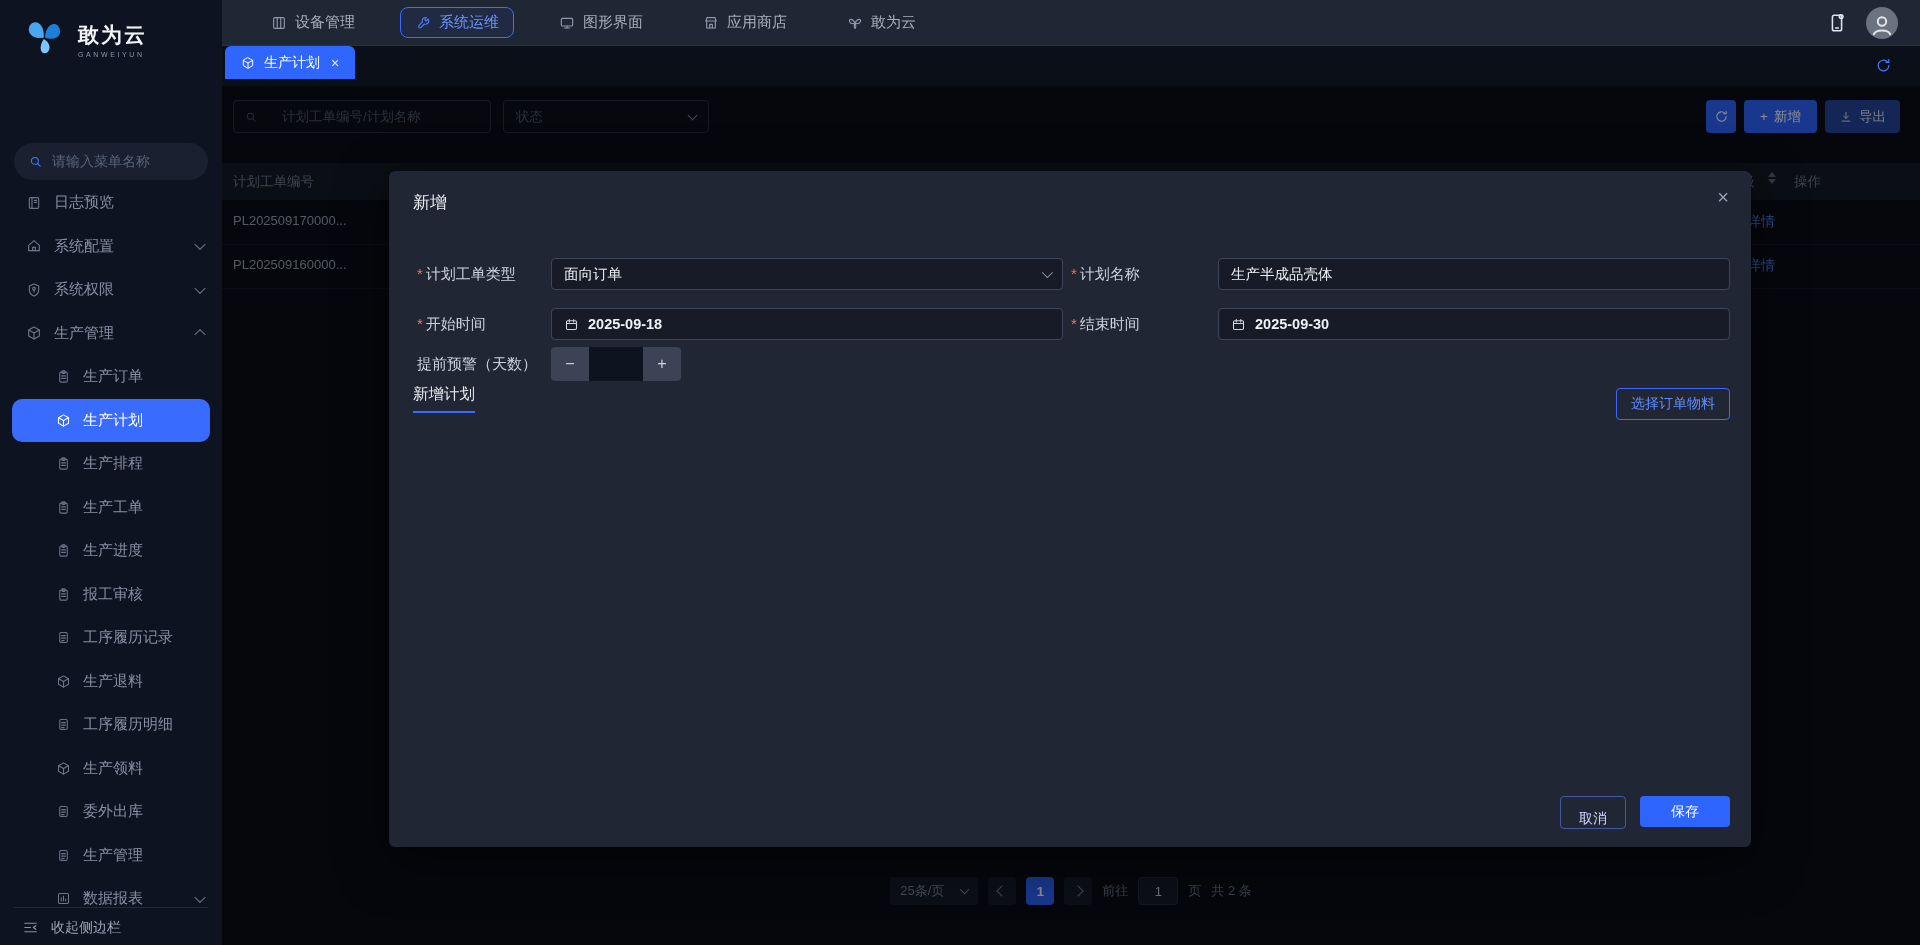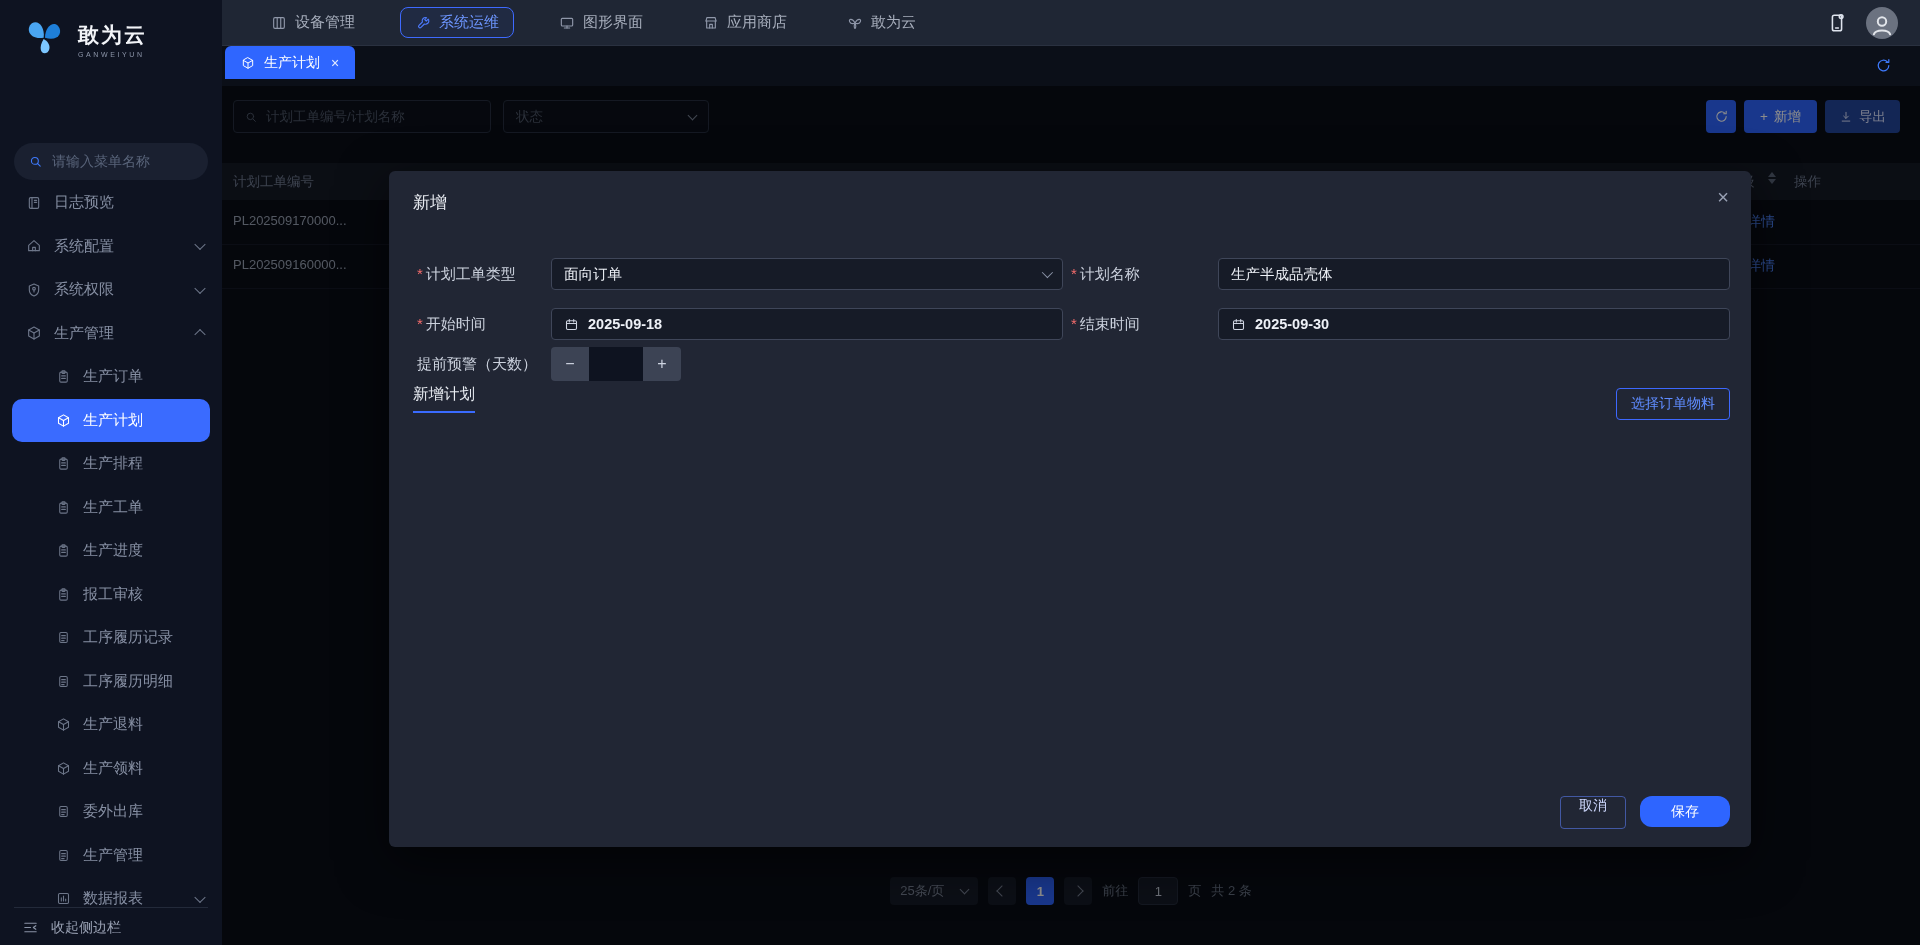--- a/index.html
+++ b/index.html
@@ -40,21 +40,21 @@
   
   .tabbar{position:absolute;left:222px;top:46px;right:0;height:40px;background:#0b0f18;z-index:10;}
   .tab{position:absolute;left:3px;top:0;height:33px;display:inline-flex;align-items:center;gap:9px;padding:0 16px;background:#2f66ff;color:#fff;font-size:14px;border-radius:6px 6px 0 0;}
   .tab .ic{color:#fff;}
   .tab .close-x{font-size:14px;color:#e7edff;margin-left:2px;}
   .tab-refresh{position:absolute;right:28px;top:11px;color:#3f7bff;}
 
   
   .content{position:absolute;left:222px;top:86px;right:0;bottom:0;background:#0a0e16;}
   .filterbar{position:absolute;left:0;top:0;right:0;height:56px;}
-  .f-input{position:absolute;left:11px;top:14px;width:258px;height:33px;background:#0c101a;border:1px solid #272f41;border-radius:4px;display:flex;align-items:center;gap:8px;padding:0 10px;box-sizing:border-box;}
+  .f-input{position:absolute;left:11px;top:14px;width:258px;height:33px;background:#0c101a;border:1px solid #272f41;border-radius:4px;display:flex;align-items:center;gap:24px;padding:0 10px;box-sizing:border-box;}
   .f-input .ph{color:#4d5668;font-size:13.5px;}
   .f-input .ic{color:#4d5668;}
   .f-select{position:absolute;left:281px;top:14px;width:206px;height:33px;background:#0c101a;border:1px solid #272f41;border-radius:4px;display:flex;align-items:center;justify-content:space-between;padding:0 12px;box-sizing:border-box;}
   .f-select .ph{color:#4d5668;font-size:13.5px;}
   .f-actions{position:absolute;right:20px;top:14px;display:flex;gap:8px;}
   .btn-sync{width:30px;height:33px;background:#2e65ff;border-radius:4px;display:flex;align-items:center;justify-content:center;color:#fff;}
   .btn-add{height:33px;background:#2e65ff;border-radius:4px;color:#fff;font-size:13.5px;display:flex;align-items:center;gap:6px;padding:0 16px;}
   .btn-export{height:33px;background:#24459c;border-radius:4px;color:#dbe3ff;font-size:13.5px;display:flex;align-items:center;gap:6px;padding:0 14px;}
 
   .thead{position:absolute;left:0;top:77px;right:0;height:37px;background:#151a26;}
@@ -92,22 +92,22 @@
   .sec-title{position:absolute;left:24px;top:213px;color:#e8ecf2;font-size:15.5px;padding-bottom:6px;border-bottom:2px solid #3a6bff;}
   .btn-pick{position:absolute;right:21px;top:217px;height:30px;border:1px solid #3d68ff;border-radius:4px;color:#5f8cff;font-size:14px;display:flex;align-items:center;padding:0 14px;background:transparent;}
   .g-table{position:absolute;left:21px;top:260px;width:1280px;}
   .g-head{position:relative;height:34px;background:#2a3140;border-radius:2px 2px 0 0;}
   .g-head .gh{position:absolute;top:9px;color:#aab2c2;font-size:13.5px;white-space:nowrap;}
   .g-row{position:relative;height:46px;background:#1d2331;}
   .g-input{position:absolute;top:7px;height:32px;background:#141927;border:1px solid #4b5267;border-radius:4px;color:#e8ecf3;font-size:14px;padding:0 10px;box-sizing:border-box;font-family:inherit;}
   .g-select{position:absolute;top:7px;height:32px;background:#141927;border:1px solid #4b5267;border-radius:4px;display:flex;align-items:center;justify-content:space-between;padding:0 10px;box-sizing:border-box;color:#8a93a6;font-size:13.5px;}
   .g-select .chev{width:7px;height:7px;border-right:1.6px solid #8a93a6;border-bottom:1.6px solid #8a93a6;transform:rotate(45deg) translateY(-2px);}
   .m-footer{position:absolute;right:21px;bottom:18px;display:flex;gap:14px;}
-  .btn-cancel{width:64px;height:31px;border:1px solid rgba(95,130,255,0.55);border-radius:4px;background:transparent;color:#cfd9ff;font-size:14px;display:flex;align-items:flex-start;justify-content:center;}
-  .btn-save{width:90px;height:31px;border-radius:12px;background:#2e65ff;color:#fff;font-size:14px;display:flex;align-items:center;justify-content:center;}
+  .btn-cancel{width:64px;height:31px;border:1px solid rgba(95,130,255,0.55);border-radius:4px;background:transparent;color:#cfd9ff;font-size:14px;display:flex;align-items:flex-end;justify-content:center;}
+  .btn-save{width:90px;height:31px;border-radius:4px;background:#2e65ff;color:#fff;font-size:14px;display:flex;align-items:center;justify-content:center;}
 
   .ic{display:inline-block;vertical-align:middle;}
   svg.ic{fill:none;stroke:currentColor;stroke-width:1.7;stroke-linecap:round;stroke-linejoin:round;}
 </style>
 </head>
 <body>
 
 <svg width="0" height="0" style="position:absolute">
   <defs>
     <g id="i-book">
@@ -296,29 +296,29 @@
         <span>报工审核</span>
       </div>
       <div class="mi child">
         <svg class="ic" width="15" height="15" viewBox="0 0 24 24">
             <use href="#i-doc"></use>
           </svg>
         <span>工序履历记录</span>
       </div>
       <div class="mi child">
         <svg class="ic" width="15" height="15" viewBox="0 0 24 24">
+            <use href="#i-box"></use>
+          </svg>
+        <span>生产退料</span>
+      </div>
+      <div class="mi child">
+        <svg class="ic" width="15" height="15" viewBox="0 0 24 24">
             <use href="#i-doc"></use>
           </svg>
         <span>工序履历明细</span>
-      </div>
-      <div class="mi child">
-        <svg class="ic" width="15" height="15" viewBox="0 0 24 24">
-            <use href="#i-box"></use>
-          </svg>
-        <span>生产退料</span>
       </div>
       <div class="mi child">
         <svg class="ic" width="15" height="15" viewBox="0 0 24 24">
             <use href="#i-box"></use>
           </svg>
         <span>生产领料</span>
       </div>
       <div class="mi child">
         <svg class="ic" width="15" height="15" viewBox="0 0 24 24">
             <use href="#i-doc"></use>

